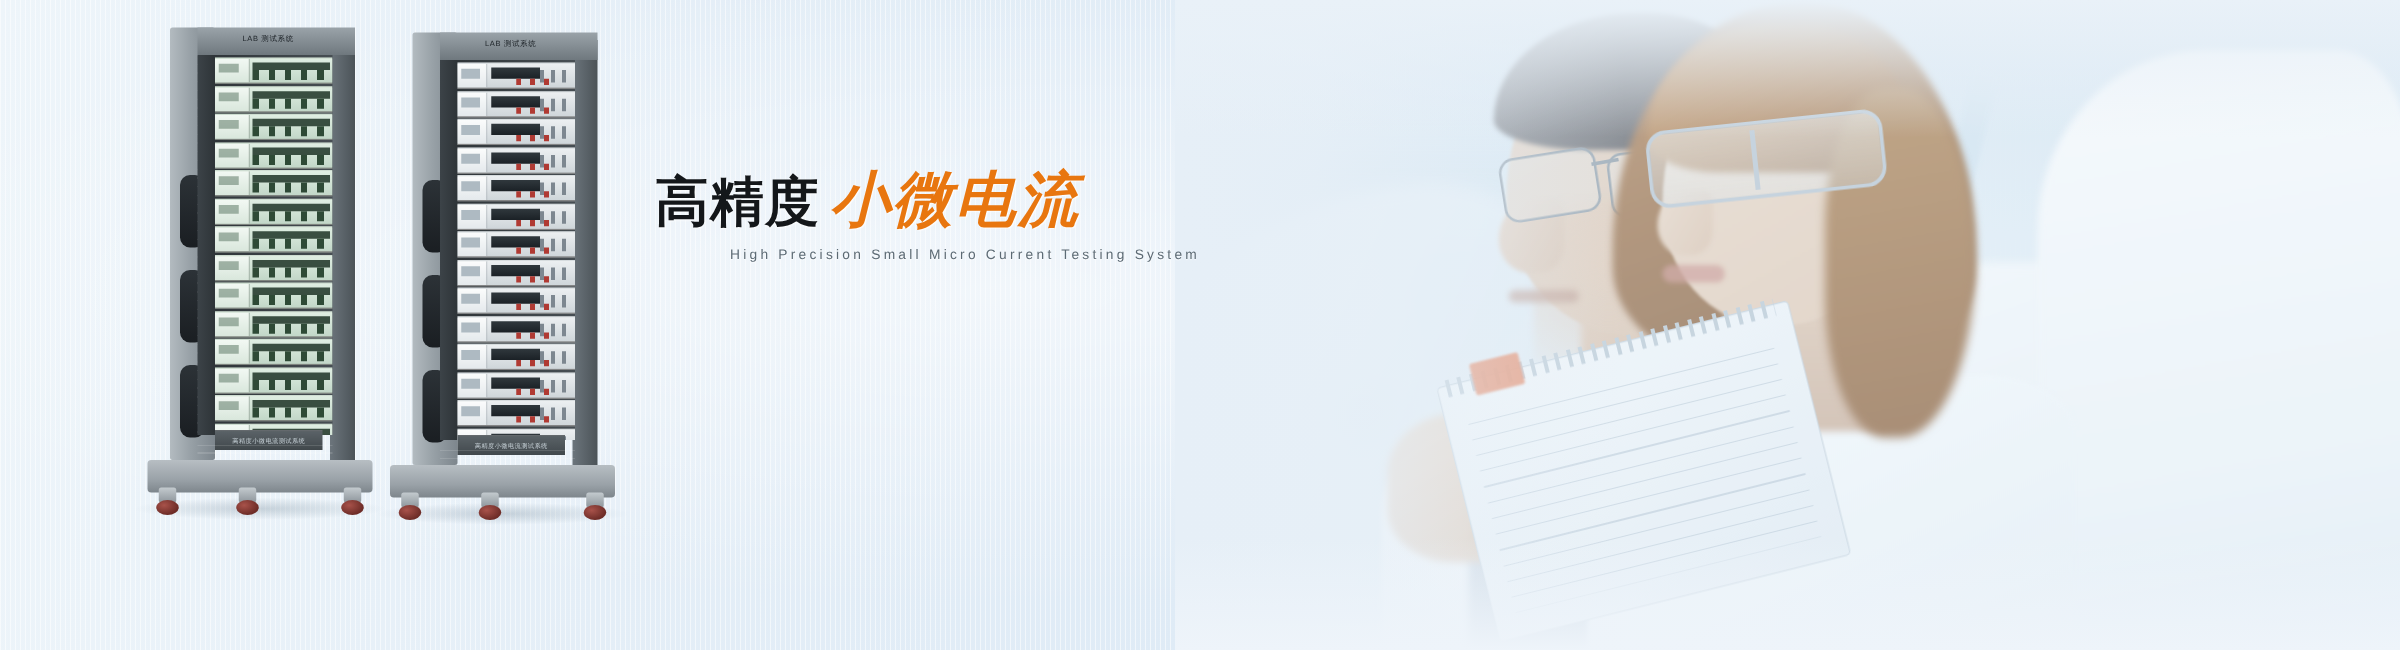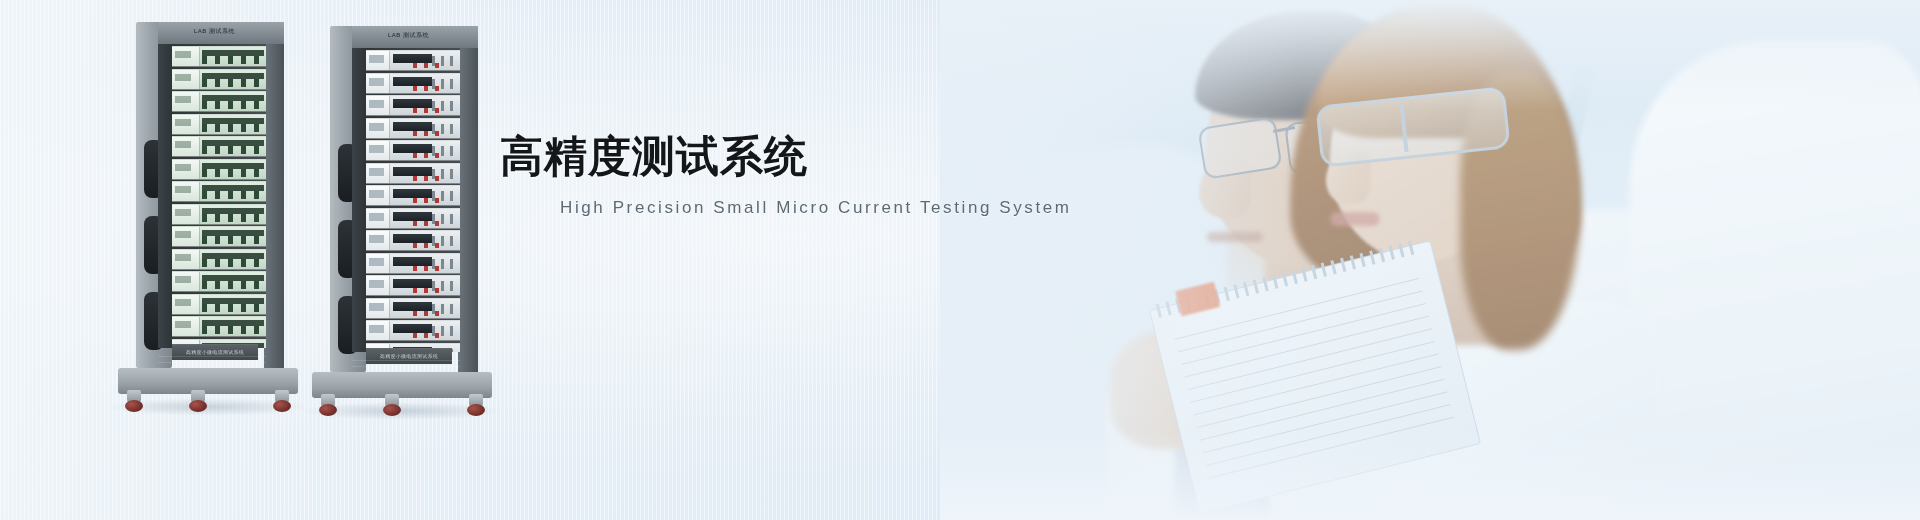--- a/index.html
+++ b/index.html
@@ -398,21 +398,21 @@
     background:radial-gradient(ellipse at 35% 35%, #a8524a, #6d2c27 70%);
     border-radius:50%;
   }
   .rack .shadow {
     position:absolute; left:-30px; right:-26px; bottom:-22px; height:18px;
     background:radial-gradient(ellipse at 50% 50%, rgba(120,140,155,0.33), rgba(120,140,155,0) 70%);
   }
 
   
   #textblock {
-    position:absolute; left:500px; top:128px; width:520px; height:220px;
+    position:absolute; left:524px; top:128px; width:520px; height:220px;
   }
   #headline {
     position:absolute; left:0; top:0; white-space:nowrap;
     display:flex; align-items:baseline;
   }
   .h-black {
     font-size:43px; font-weight:bold; color:#14171a;
     font-family:"DejaVu Sans","Liberation Sans",sans-serif;
     letter-spacing:1px;
     text-shadow:0 1px 2px rgba(255,255,255,0.9);
@@ -420,21 +420,21 @@
   .h-orange {
     font-size:48px; font-weight:bold; color:#e8760f;
     font-family:"DejaVu Serif","Liberation Serif",serif;
     font-style:italic;
     letter-spacing:2px;
     padding:0 8px;
     text-shadow:1px 1px 1px rgba(255,255,255,0.85);
   }
   #subtitle-en {
     position:absolute; left:60px; top:70px;
-    font-size:17px; color:#5c6a74;
+    font-size:11px; color:#5c6a74;
     letter-spacing:2.6px; white-space:nowrap;
     font-family:"Liberation Sans",sans-serif;
     text-shadow:0 1px 1px rgba(255,255,255,0.85);
   }
   #subtitle-cn {
     position:absolute; left:88px; top:115px;
     font-size:30px; font-weight:bold; color:#2aa838;
     letter-spacing:1.5px; white-space:nowrap;
     font-family:"DejaVu Sans","Liberation Sans",sans-serif;
     text-shadow:0 1px 2px rgba(255,255,255,0.9);
@@ -775,18 +775,18 @@
     </div>
     <div class="foot" style="right:-8px">
       <div class="fork"></div>
       <div class="wheel"></div>
     </div>
   </div>
 
   <div id="textblock">
     <div id="headline">
       <span class="h-black">高精度</span>
-      <span class="h-black">测试系统</span>
+      <span class="h-orange">小微电流</span>
     </div>
     <div id="subtitle-en">High Precision Small Micro Current Testing System</div>
   </div>
 
 </div>
 
 </body></html>

